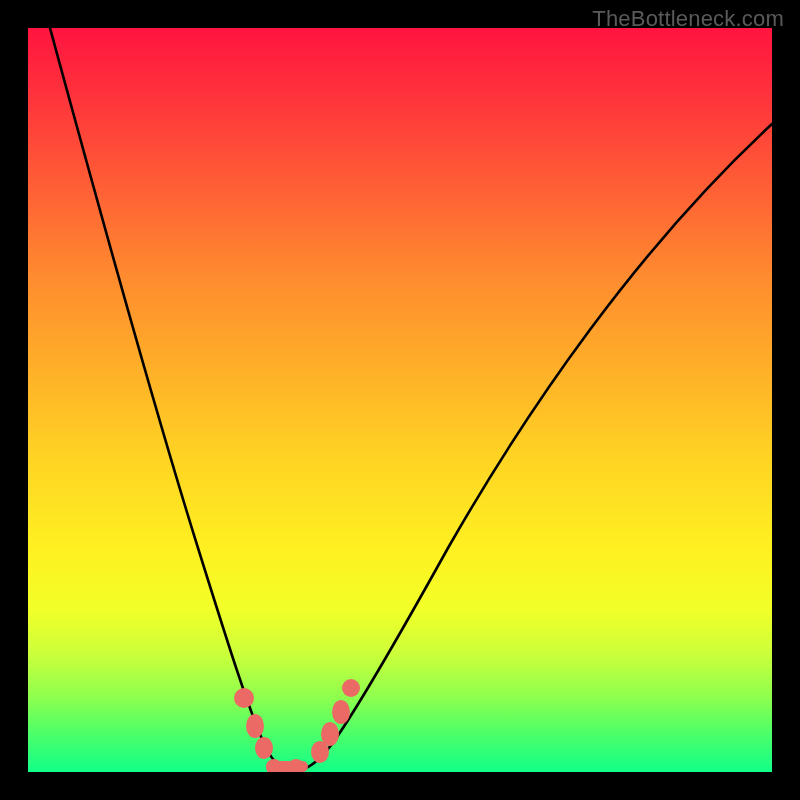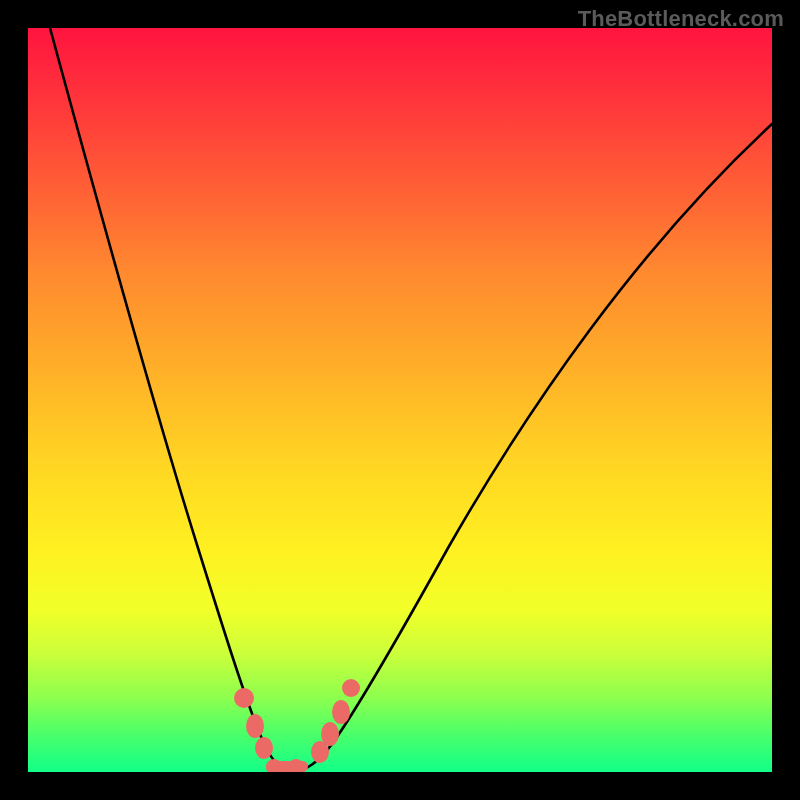--- a/index.html
+++ b/index.html
@@ -45,21 +45,21 @@
       #4aff6a 95%,
       #12ff88 100%
     );
   }
   .watermark {
     position: absolute;
     top: 6px;
     right: 16px;
     color: #5a5a5a;
     font-size: 22px;
-    font-weight: 700;
+    font-weight: 400;
     letter-spacing: 0.2px;
     user-select: none;
   }
   svg.curves {
     position: absolute;
     inset: 0;
   }
 </style>
 </head>
 <body>

